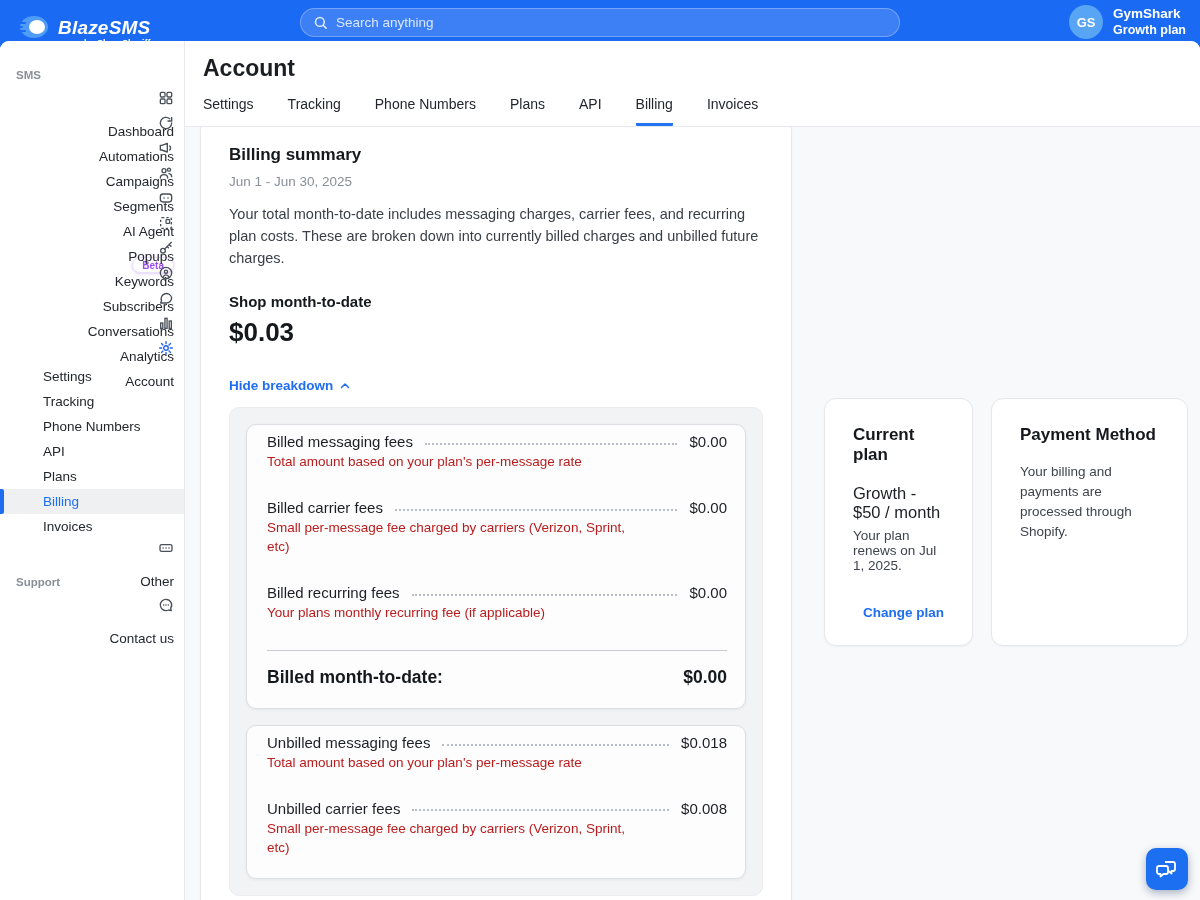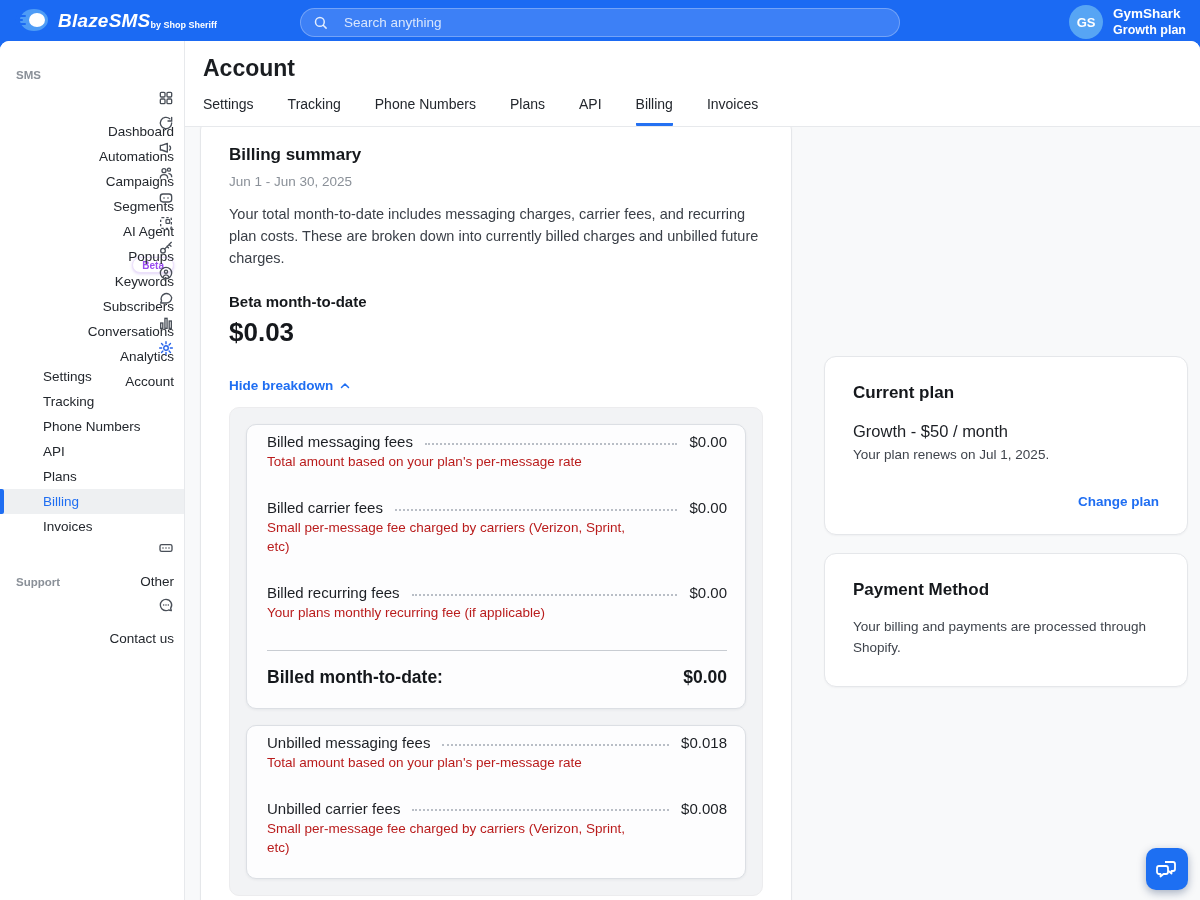--- a/index.html
+++ b/index.html
@@ -2,26 +2,26 @@
 <html><head>
 <meta charset="utf-8">
 <style>
   * { margin:0; padding:0; box-sizing:border-box; }
   html,body { width:1200px; height:900px; overflow:hidden; background:#1b6af3;
               font-family:"Liberation Sans","DejaVu Sans",sans-serif; }
 
   
   .topbar { position:relative; height:46px; background:#1b6af3; color:#fff; }
   .brand { position:absolute; left:14px; top:5px; display:flex; align-items:center; gap:8px; }
-  .brand-text { display:flex; flex-direction:row; align-items:flex-end; line-height:1; }
+  .brand-text { display:flex; flex-direction:column; align-items:flex-end; line-height:1;margin-top:13px; }
   .brand-name { font-size:19px; font-weight:bold; font-style:italic; letter-spacing:.2px; }
   .brand-tag { font-size:9px; font-weight:bold; margin-top:2px; }
   .search-pill { position:absolute; left:50%; top:8px; transform:translateX(-50%);
     width:600px; height:29px; background:#3d80f6; border:1px solid rgba(255,255,255,.28);
-    border-radius:15px; display:flex; align-items:center; padding:0 12px; gap:16px; }
+    border-radius:15px; display:flex; align-items:center; padding:0 12px; gap:8px; }
   .search-pill input { background:transparent; border:none; outline:none; color:#fff;
     font-size:13.5px; width:100%; font-family:inherit; }
   .search-pill input::placeholder { color:rgba(255,255,255,.8); }
   .userbox { position:absolute; right:14px; top:5px; display:flex; align-items:center; gap:10px; }
   .avatar { width:34px; height:34px; border-radius:50%; background:#57a5f4; display:flex;
     align-items:center; justify-content:center; font-size:13px; font-weight:bold; }
   .user-meta { line-height:1.25; }
   .user-name { font-size:13.5px; font-weight:bold; }
   .user-plan { font-size:12.5px; font-weight:bold; }
 
@@ -52,21 +52,21 @@
   .main-header { background:#fff; border-bottom:1px solid #e7e9ec; padding:14px 0 0 18px; }
   .page-title { font-size:23px; font-weight:600; color:#1a1d21; }
   .tabs { display:flex; gap:34px; margin-top:14px; }
   .tab { font-size:14px; color:#23272d; padding-bottom:11px; cursor:pointer; }
   .tab.active { border-bottom:3px solid #2471f2; border-radius:1px; }
 
   .content { flex:1; padding:16px 12px 0 15px; display:flex; align-items:center; overflow:hidden; }
   .card { background:#fff; border:1px solid #e5e7ea; border-radius:12px;
     box-shadow:0 1px 2px rgba(20,30,50,.04); }
   .billing-card { width:592px; padding:26px 28px 28px; }
-  .right-col { width:364px; margin-left:32px; display:flex; flex-direction:column; gap:18px; }
+  .right-col { width:364px; margin-left:32px; display:flex; flex-direction:row; gap:18px; }
 
   .h-card { font-size:17px; font-weight:600; color:#15181c; }
   .period { font-size:13.5px; color:#8a9098; margin-top:9px; }
   .desc { font-size:14.5px; color:#3a3f47; line-height:1.52; margin-top:14px; }
   .total-label { font-size:15px; font-weight:bold; color:#15181c; margin-top:24px; }
   .total-value { font-size:26px; font-weight:bold; color:#15181c; margin-top:7px; }
   .toggle { display:flex; align-items:center; gap:6px; color:#1f6ef2; font-size:13.5px;
     font-weight:bold; margin-top:30px; cursor:pointer; width:max-content; }
 
   .breakdown { background:#f2f3f5; border:1px solid #ececee; border-radius:10px; padding:16px;
@@ -315,21 +315,21 @@
         <div class="tab">Invoices</div>
       </div>
     </div>
 
     <div class="content">
 
       <div class="card billing-card">
         <div class="h-card">Billing summary</div>
         <div class="period">Jun 1 - Jun 30, 2025</div>
         <div class="desc">Your total month-to-date includes messaging charges, carrier fees, and recurring plan costs. These are broken down into currently billed charges and unbilled future charges.</div>
-        <div class="total-label">Beta month-to-date</div>
+        <div class="total-label">Shop month-to-date</div>
         <div class="total-value">$0.03</div>
 
         <div class="toggle">
           <span>Hide breakdown</span>
           <span style="display:flex;">
             <svg width="12" height="12" viewBox="0 0 24 24" fill="none" stroke="#1f6ef2" stroke-width="3" stroke-linecap="round" stroke-linejoin="round">
                 <polyline points="5 15 12 8 19 15"></polyline>
               </svg>
           </span>
         </div>

